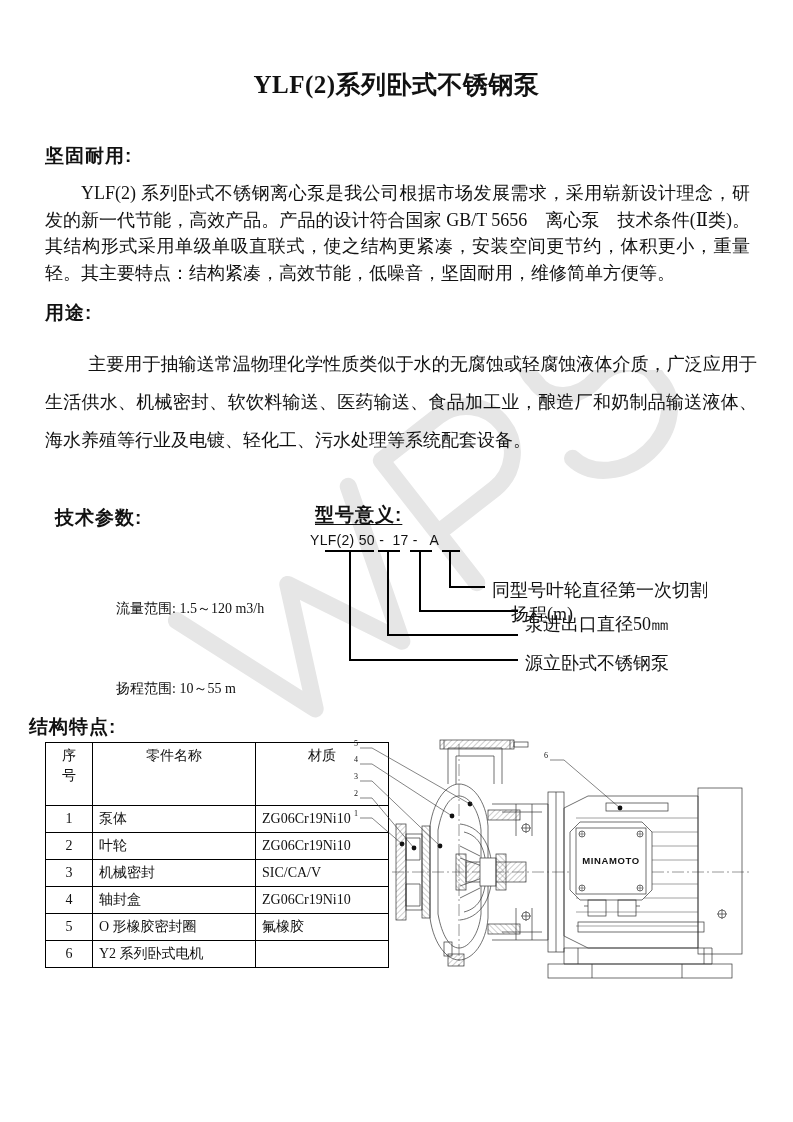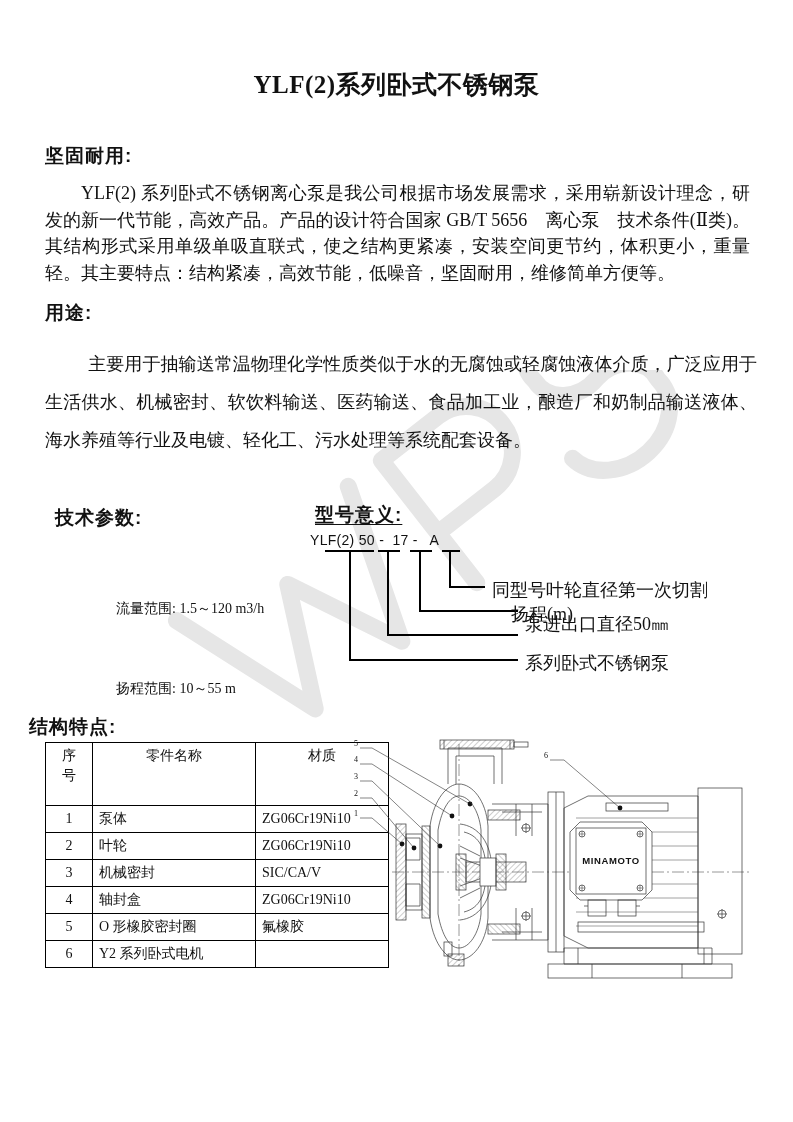--- a/index.html
+++ b/index.html
@@ -163,21 +163,21 @@
 
           <polyline points="78,19 78,103 208,103"></polyline>
 
           <polyline points="40,19 40,128 208,128"></polyline>
         </g>
       </svg>
 
       <div class="mlabel" style="left:182px; top:46px;">同型号叶轮直径第一次切割</div>
       <div class="mlabel" style="left:201px; top:70px;text-align:center;">扬程(m)</div>
       <div class="mlabel" style="left:215px; top:80px;">泵进出口直径50㎜</div>
-      <div class="mlabel" style="left:215px; top:119px;">系列卧式不锈钢泵</div>
+      <div class="mlabel" style="left:215px; top:119px;">源立卧式不锈钢泵</div>
     </div>
 
     <div class="heading" id="h-struct">结构特点:</div>
 
     <table class="struct">
       <tbody>
           <tr>
         <th class="c-no hdr-cell">
           <span class="hdr-stack">序</span>
           <span class="hdr-stack">号</span>

